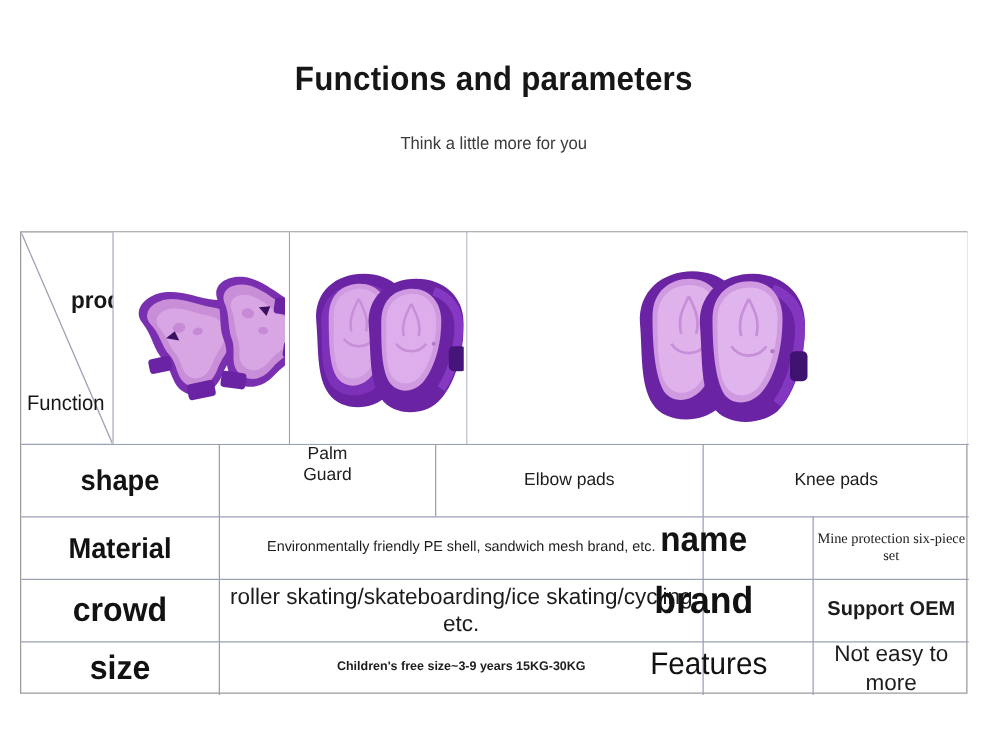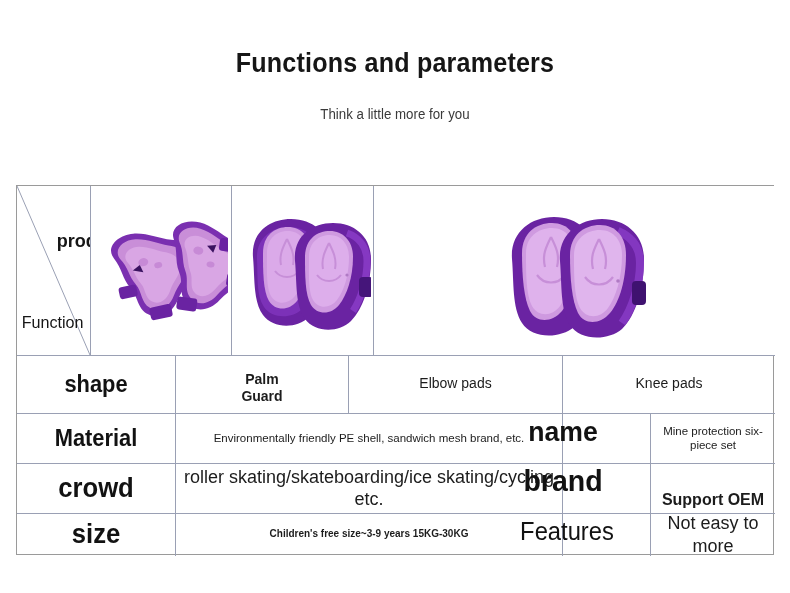--- a/index.html
+++ b/index.html
@@ -136,21 +136,21 @@
 
   
   .val {
     color: #1c1c1c;
     line-height: 1.25;
   }
   .val.small  { font-size: 11.5px; }
   .val.medium { font-size: 18px; }
   .val.shape  { font-size: 14px; }
   .val.strong { font-size: 10px; font-weight: bold; }
-  .val.oem    { font-size: 16px; font-weight: bold; margin-top: 12px; }
+  .val.oem    { font-size: 16px; font-weight: bold; }
 
   
   .rlabel {
     position: absolute;
     font-weight: bold;
     color: #121212;
     white-space: nowrap;
     text-align: center;
     transform: scaleX(0.95);
     z-index: 5;
@@ -293,28 +293,28 @@
           <path d="M47 30 C42 40 38 48 41 60 M47 30 C52 40 56 48 53 60" stroke="#c78fd8" stroke-width="2.2" fill="none"></path>
           <path d="M33 68 C40 78 54 78 61 68" stroke="#c78fd8" stroke-width="2.2" fill="none"></path>
           <circle cx="66" cy="72" r="1.8" fill="#b07ac4"></circle>
           <rect x="80" y="72" width="14" height="24" rx="4" fill="#3f1270"></rect>
         </g>
       </g>
     </svg>
   </div>
 
   <div class="cell rowlabel sz-shape" style="top:169px; height:58px;">shape</div>
-  <div class="cell val shape" style="left:159px; top:173px; width:172px; height:58px; white-space:pre-line;font-weight:bold;">Palm
+  <div class="cell val shape" style="left:159px; top:156px; width:172px; height:58px; white-space:pre-line;">Palm
 Guard</div>
   <div class="cell val shape" style="left:546px; top:169px; width:212px; height:58px;">Knee pads</div>
   <div class="cell val shape" style="left:332px; top:169px; width:213px; height:58px;">Elbow pads</div>
 
   <div class="cell rowlabel sz-material" style="top:227px; height:50px;">Material</div>
   <div class="cell val small" style="left:159px; top:227px; width:386px; height:50px;">Environmentally friendly PE shell, sandwich mesh brand, etc.</div>
-  <div class="cell val small" style="left:634px; top:227px; width:124px; height:50px;">Mine protection six-piece set</div>
+  <div class="cell val small" style="left:634px; top:227px; width:124px; height:50px;font-family:Liberation Serif, serif;">Mine protection six-piece set</div>
 
   <div class="cell rowlabel sz-crowd" style="top:277px; height:50px;">crowd</div>
   <div class="cell val medium" style="left:159px; top:277px; width:386px; height:50px;">roller skating/skateboarding/ice skating/cycling etc.</div>
   <div class="cell val oem" style="left:634px; top:277px; width:124px; height:50px;">Support OEM</div>
 
   <div class="cell rowlabel sz-size" style="top:327px; height:43px;">size</div>
   <div class="cell val strong" style="left:159px; top:327px; width:386px; height:43px;">Children's free size~3-9 years 15KG-30KG</div>
   <div class="cell val medium" style="left:634px; top:327px; width:124px; height:43px;">Not easy to more</div>
 
   <div class="rlabel name" style="left:494px; top:230px; width:104px;">name</div>

